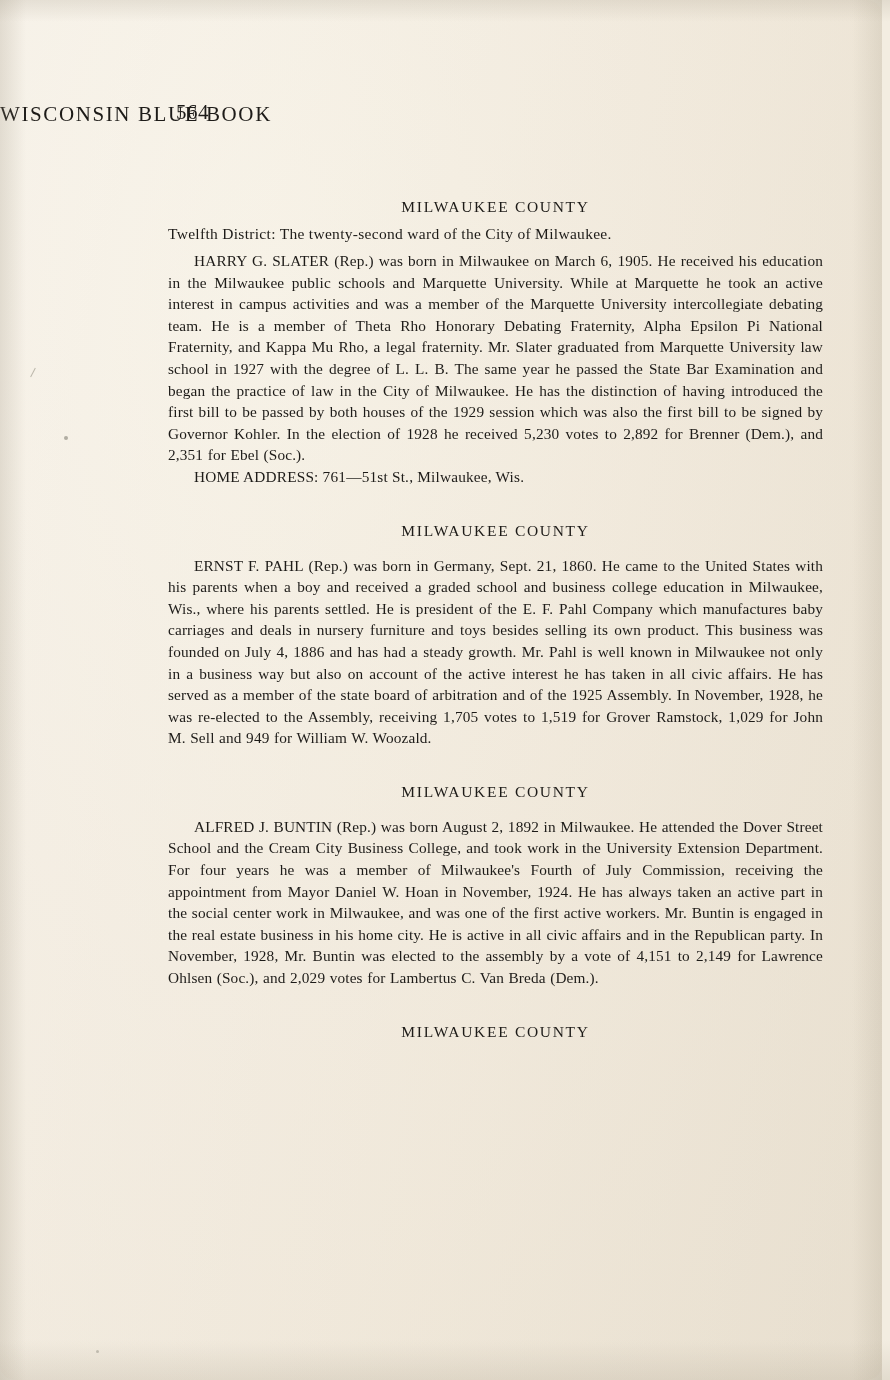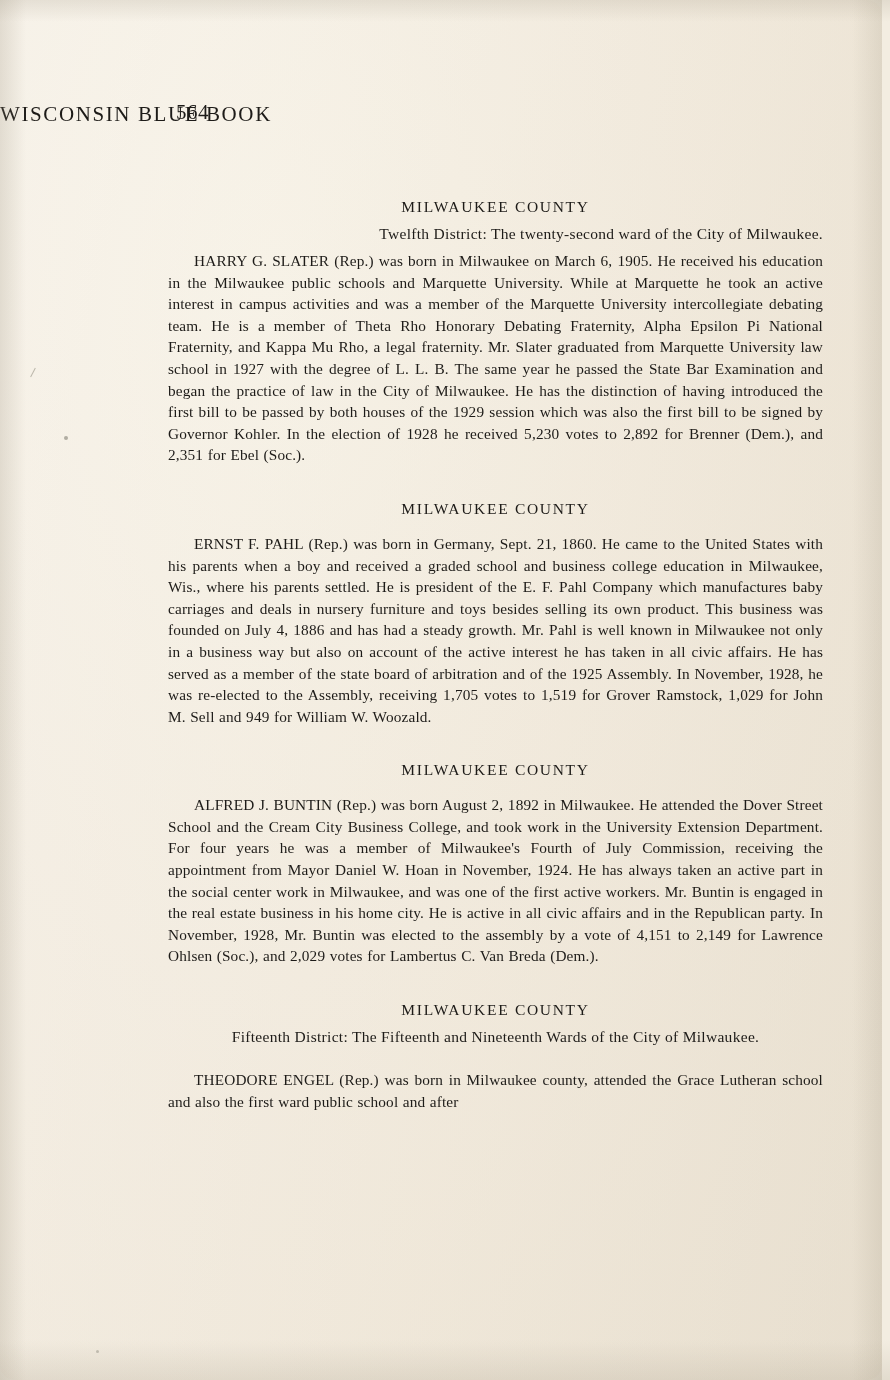--- a/index.html
+++ b/index.html
@@ -73,21 +73,21 @@
   }
   .county-head {
     text-align: center;
     font-size: 15.5px;
     letter-spacing: 1.7px;
     margin: 0 0 9px 0;
     color: #1d1b18;
   }
   .district-line {
     font-size: 15.5px;
-    text-align: right;
+    text-align: left;
     letter-spacing: 0.3px;
     margin: 0 0 7px 0;
     color: #1d1b18;
   }
   .district-line.indent-left {
     text-align: justify;
     text-align-last: center;
   }
   p.para {
     font-size: 15.3px;
@@ -168,20 +168,21 @@
       <div class="folio">564</div>
       <div class="book-title">WISCONSIN BLUE BOOK</div>
     </div>
 
     <div class="body-col">
 
       <div class="blk">
         <div class="county-head">MILWAUKEE COUNTY</div>
         <div class="district-line">Twelfth District:  The twenty-second ward of the City of Milwaukee.</div>
         <p class="para">HARRY G. SLATER (Rep.) was born in Milwaukee on March 6, 1905. He received his education in the Milwaukee public schools and Marquette University. While at Marquette he took an active interest in campus activities and was a member of the Marquette University intercollegiate debating team. He is a member of Theta Rho Honorary Debating Fraternity, Alpha Epsilon Pi National Fraternity, and Kappa Mu Rho, a legal fraternity. Mr. Slater graduated from Marquette University law school in 1927 with the degree of L. L. B. The same year he passed the State Bar Examination and began the practice of law in the City of Milwaukee. He has the distinction of having introduced the first bill to be passed by both houses of the 1929 session which was also the first bill to be signed by Governor Kohler. In the election of 1928 he received 5,230 votes to 2,892 for Brenner (Dem.), and 2,351 for Ebel (Soc.).</p>
+        <p class="home">HOME ADDRESS:  761—51st St., Milwaukee, Wis.</p>
       </div>
 
       <div class="gap-sec"></div>
 
       <div class="blk">
         <div class="county-head">MILWAUKEE COUNTY</div>
         <div class="gap-tiny"></div>
         <p class="para">ERNST F. PAHL (Rep.) was born in Germany, Sept. 21, 1860. He came to the United States with his parents when a boy and received a graded school and business college education in Milwaukee, Wis., where his parents settled. He is president of the E. F. Pahl Company which manufactures baby carriages and deals in nursery furniture and toys besides selling its own product. This business was founded on July 4, 1886 and has had a steady growth. Mr. Pahl is well known in Milwaukee not only in a business way but also on account of the active interest he has taken in all civic affairs. He has served as a member of the state board of arbitration and of the 1925 Assembly. In November, 1928, he was re-elected to the Assembly, receiving 1,705 votes to 1,519 for Grover Ramstock, 1,029 for John M. Sell and 949 for William W. Woozald.</p>
       </div>
 
@@ -190,23 +191,21 @@
       <div class="blk">
         <div class="county-head">MILWAUKEE COUNTY</div>
         <div class="gap-tiny"></div>
         <p class="para">ALFRED J. BUNTIN (Rep.) was born August 2, 1892 in Milwaukee. He attended the Dover Street School and the Cream City Business College, and took work in the University Extension Department. For four years he was a member of Milwaukee's Fourth of July Commission, receiving the appointment from Mayor Daniel W. Hoan in November, 1924. He has always taken an active part in the social center work in Milwaukee, and was one of the first active workers. Mr. Buntin is engaged in the real estate business in his home city. He is active in all civic affairs and in the Republican party. In November, 1928, Mr. Buntin was elected to the assembly by a vote of 4,151 to 2,149 for Lawrence Ohlsen (Soc.), and 2,029 votes for Lambertus C. Van Breda (Dem.).</p>
       </div>
 
       <div class="gap-sec"></div>
 
       <div class="blk">
         <div class="county-head">MILWAUKEE COUNTY</div>
-        <div class="district-line indent-left">Fifteenth District:  The Fifteenth and Nineteenth Wards of the City of Milwaukee.</div>
         <div class="gap-small"></div>
-        <p class="para">THEODORE ENGEL (Rep.) was born in Milwaukee county, attended the Grace Lutheran school and also the first ward public school and after</p>
       </div>
 
     </div>
   </div>
 
   <div class="spot s1"></div>
   <div class="spot s2"></div>
   <div class="tick"></div>
 
   <div class="edge-shadow-left"></div>

